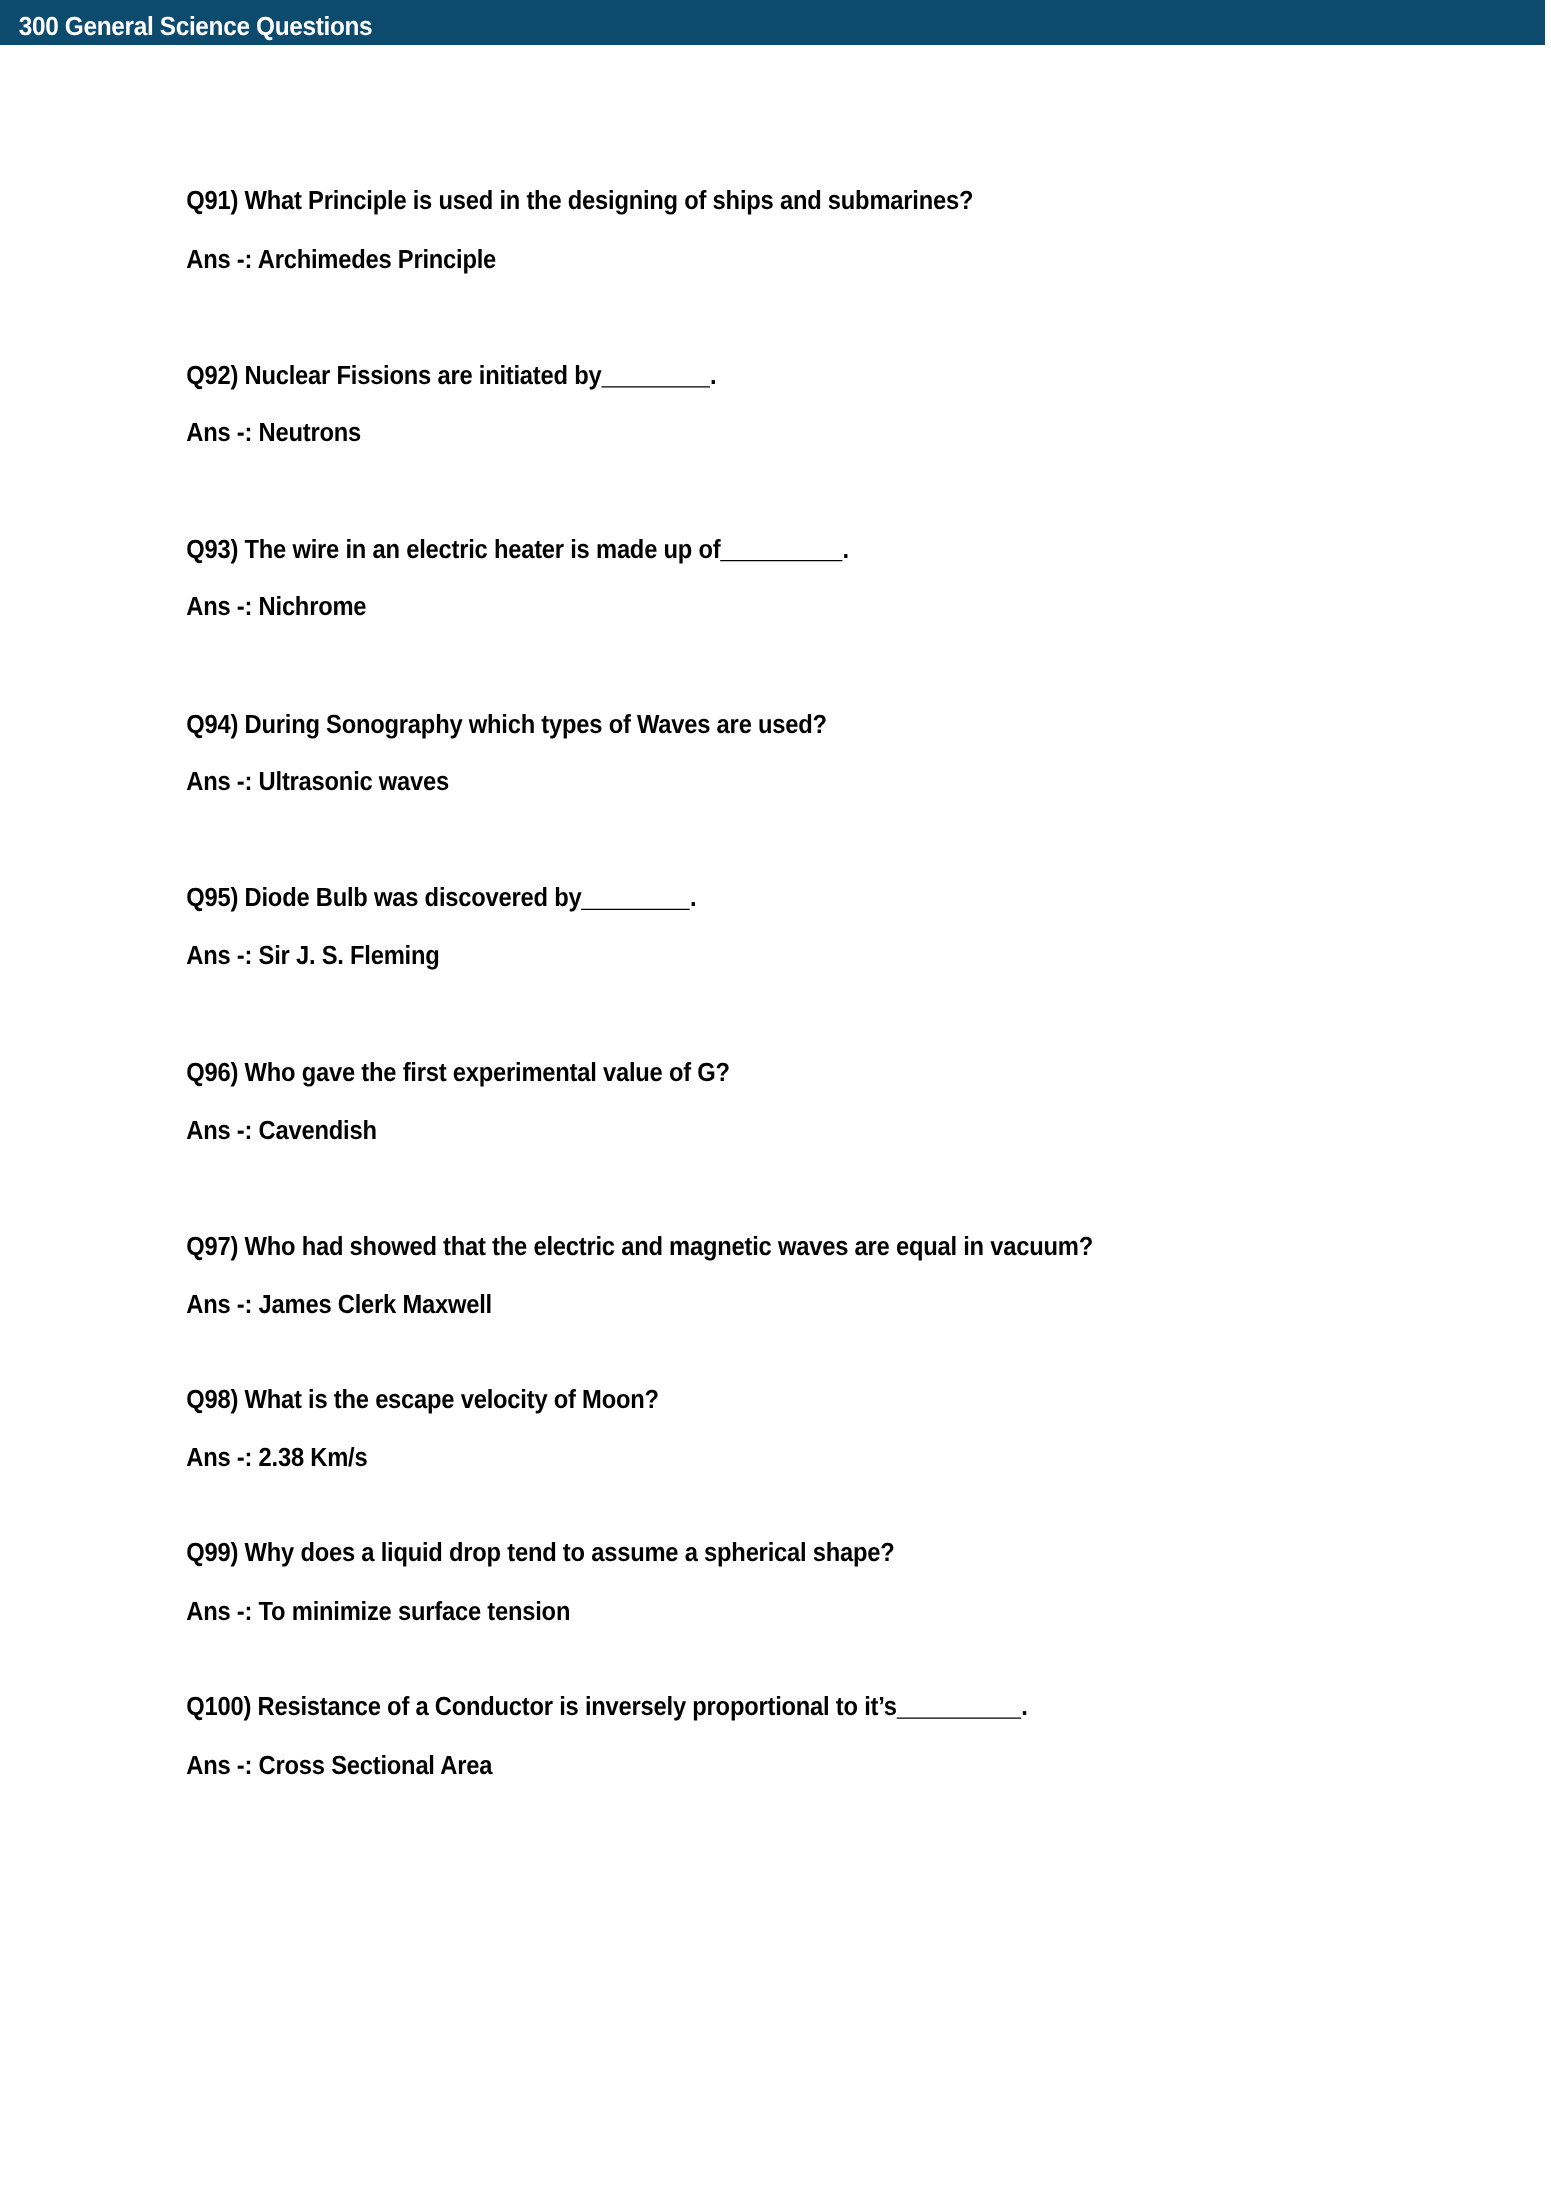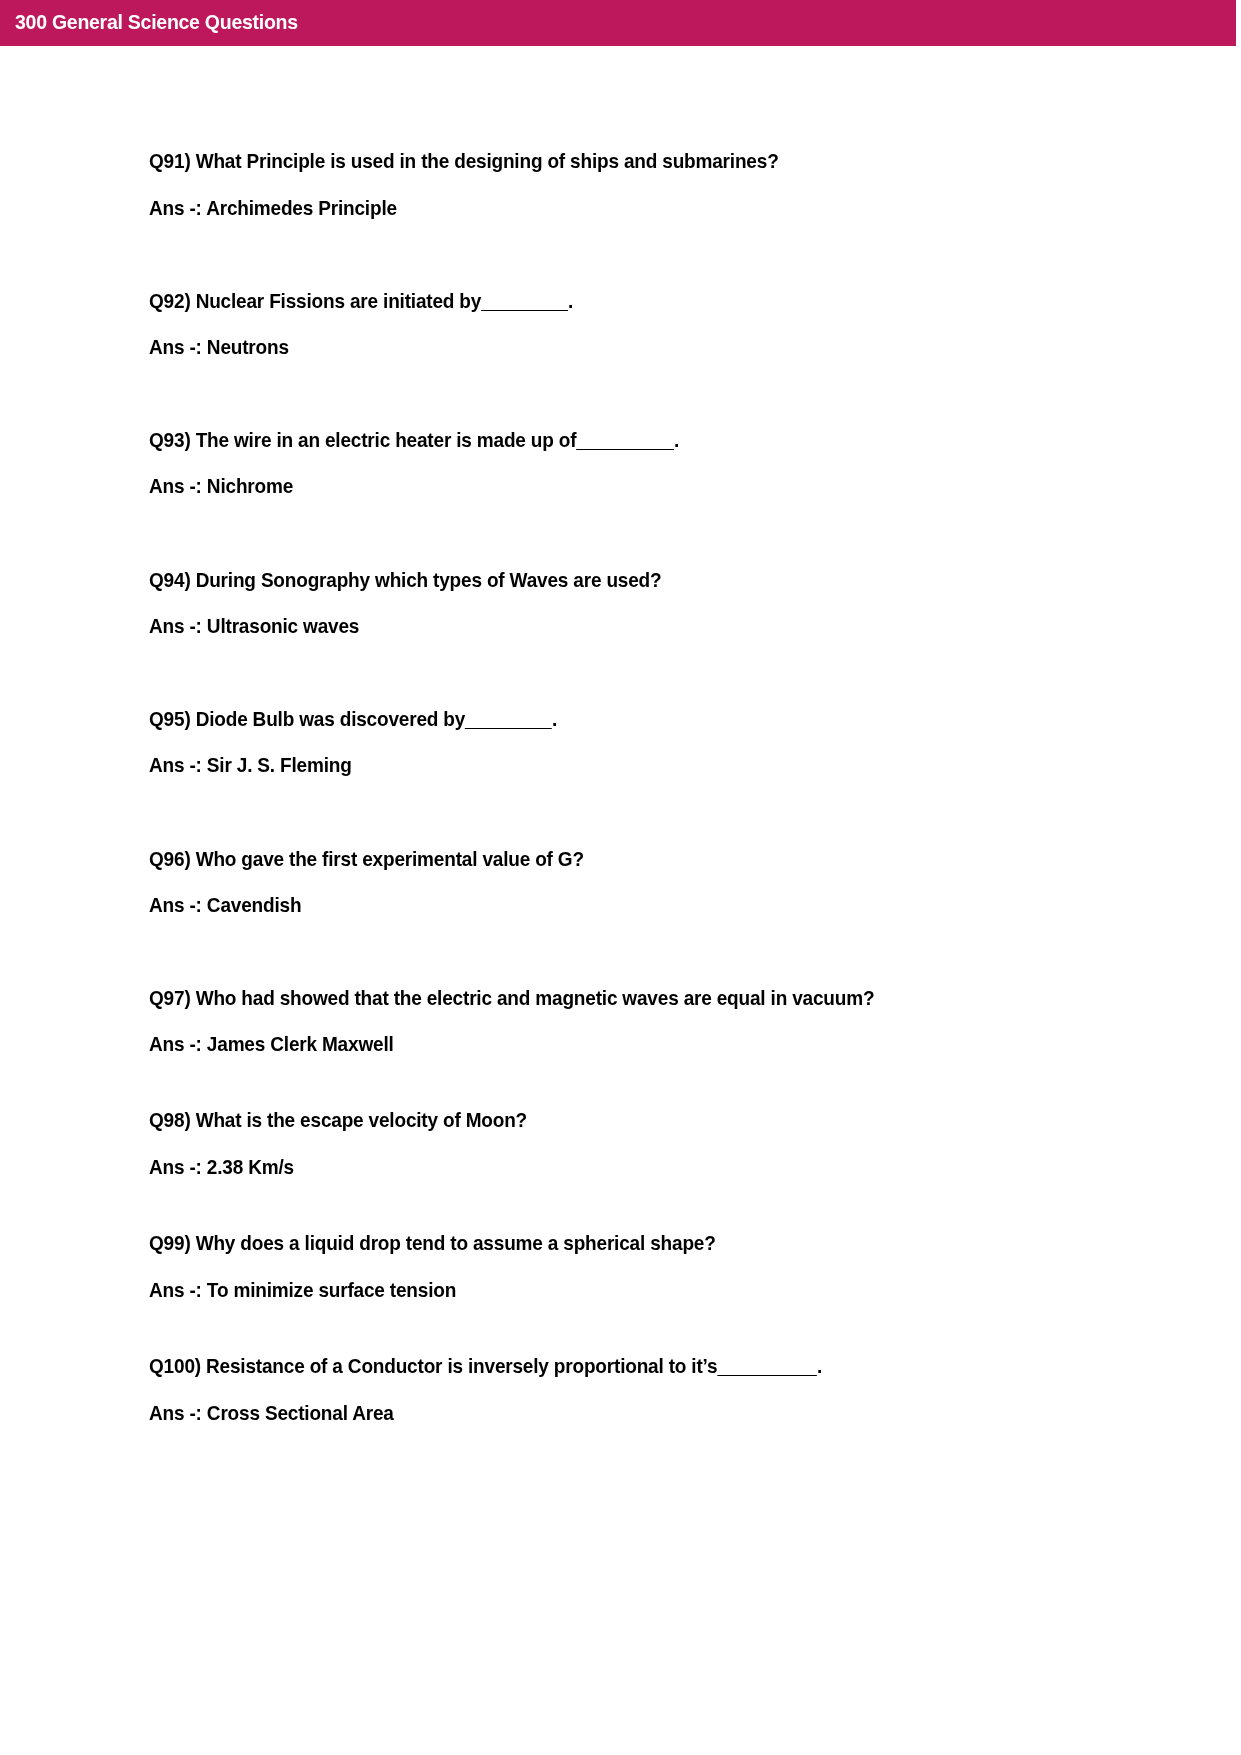--- a/index.html
+++ b/index.html
@@ -13,22 +13,22 @@
     position: relative;
     overflow: hidden;
     font-family: "Liberation Sans", "DejaVu Sans", sans-serif;
     color: #000000;
   }
   .banner {
     position: absolute;
     left: 0;
     top: 0;
     width: 1236px;
-    height: 46px;
-    background: #be185d;
+    height: 36px;
+    background: #0c4a6e;
   }
   .banner-title {
     position: absolute;
     left: 15px;
     top: 10px;
     font-size: 21px;
     font-weight: bold;
     color: #ffffff;
     letter-spacing: -0.3px;
     white-space: nowrap;

